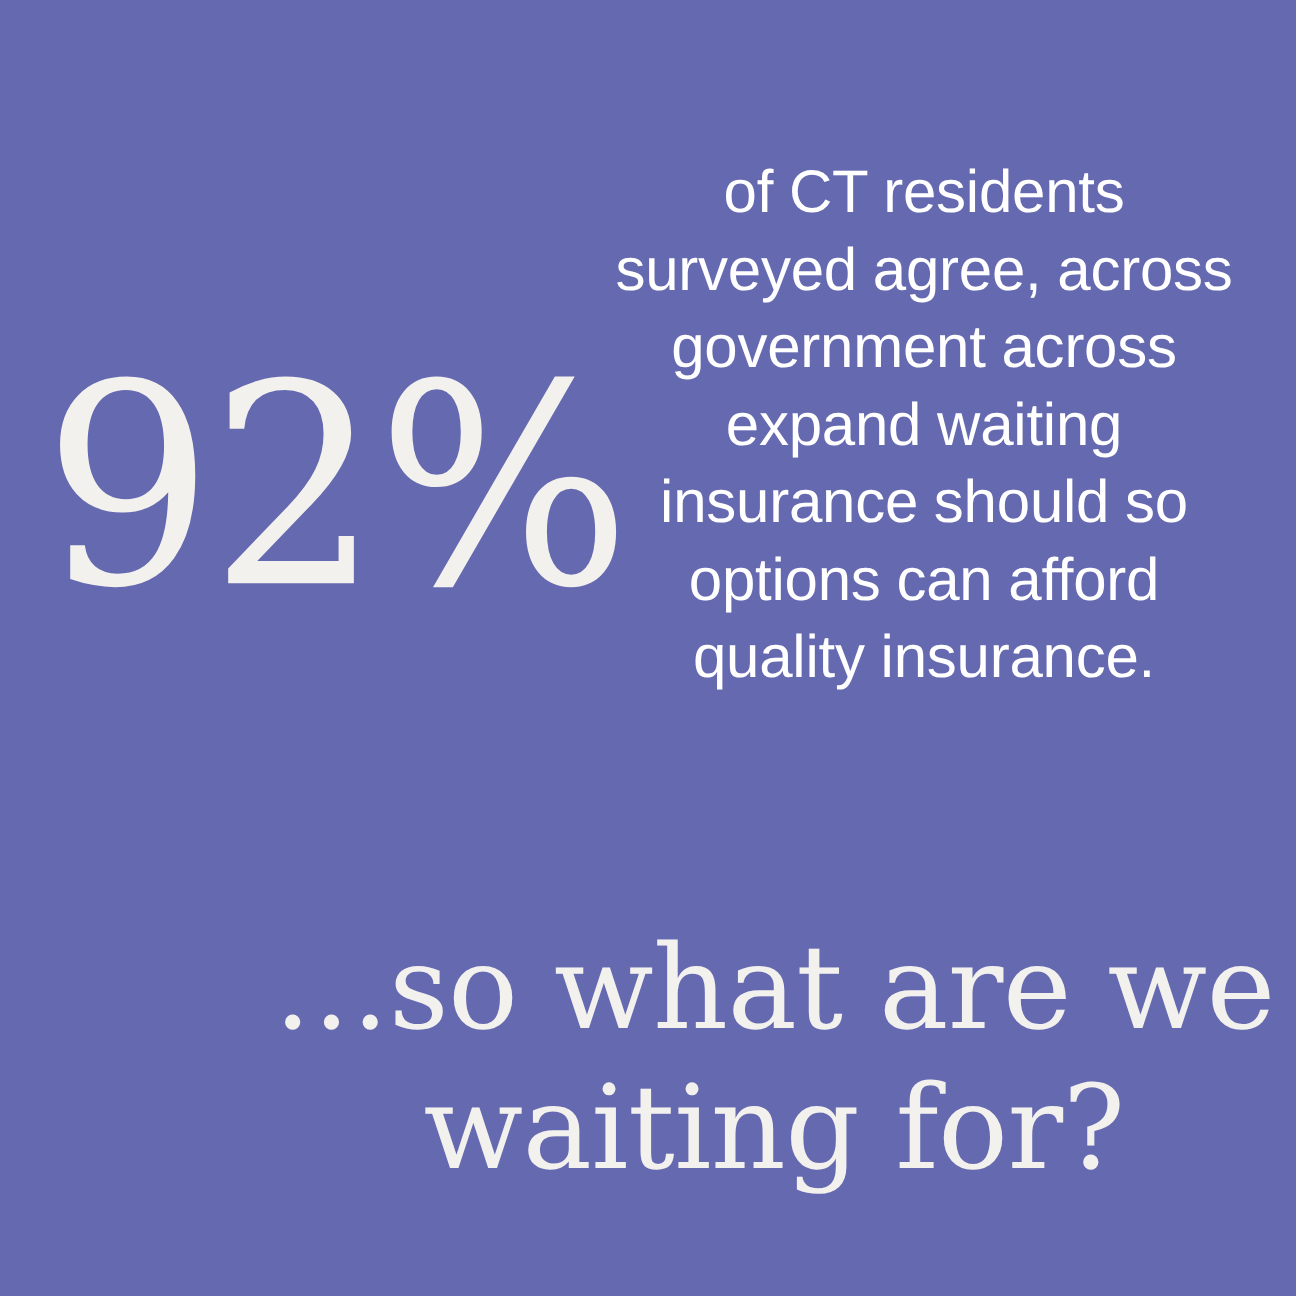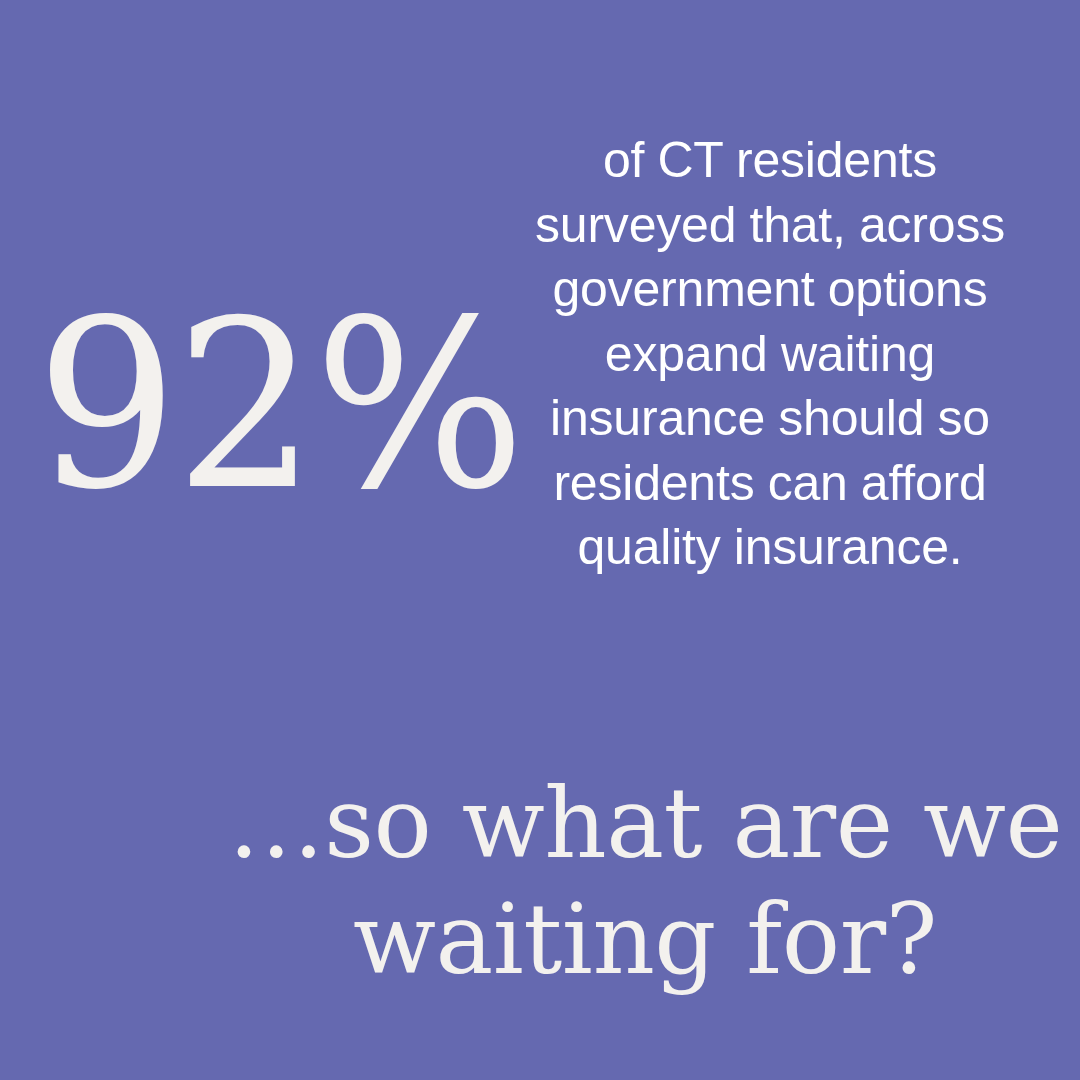--- a/index.html
+++ b/index.html
@@ -90,25 +90,25 @@
 <body>
 
 <div class="canvas">
 
   <div class="stat-block">
     <span class="stat-number">92%</span>
   </div>
 
   <div class="stat-copy">
     <span class="ln">of CT residents</span>
-    <span class="ln">surveyed that, across</span>
-    <span class="ln">government options</span>
+    <span class="ln">surveyed agree, across</span>
+    <span class="ln">government across</span>
     <span class="ln">expand waiting</span>
     <span class="ln">insurance should so</span>
-    <span class="ln">residents can afford</span>
+    <span class="ln">options can afford</span>
     <span class="ln">quality insurance.</span>
   </div>
 
   <div class="tagline">
     <span class="ln">…so what are we</span>
     <span class="ln">waiting for?</span>
   </div>
 
 </div>
 

